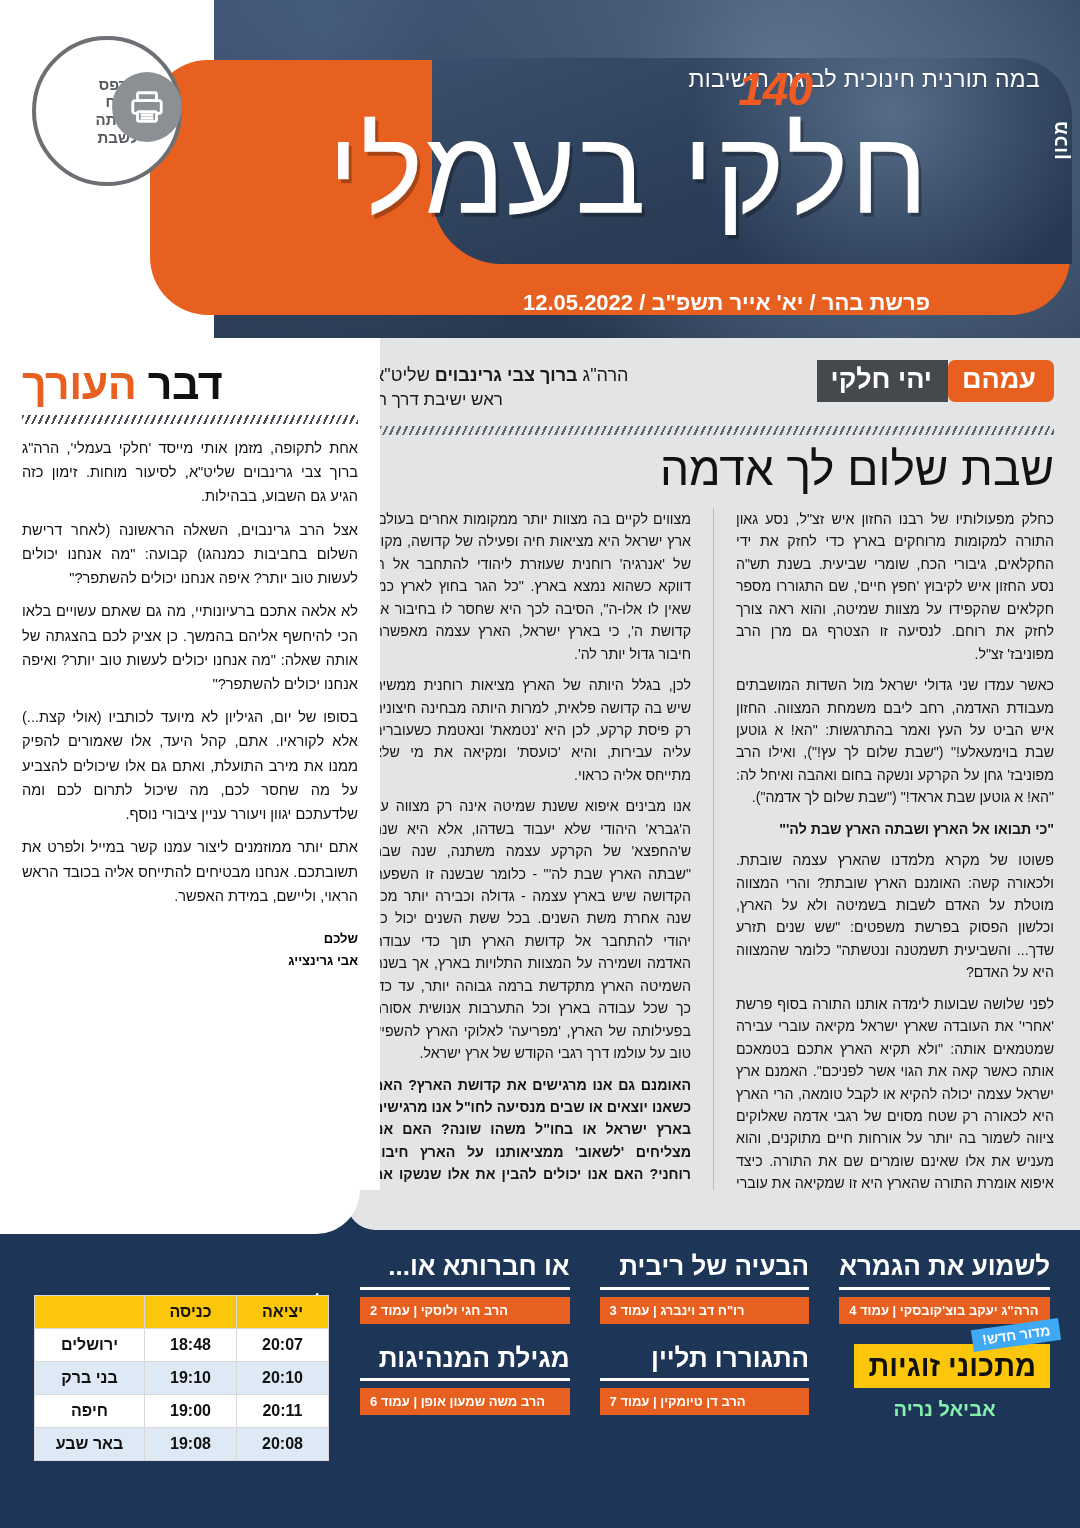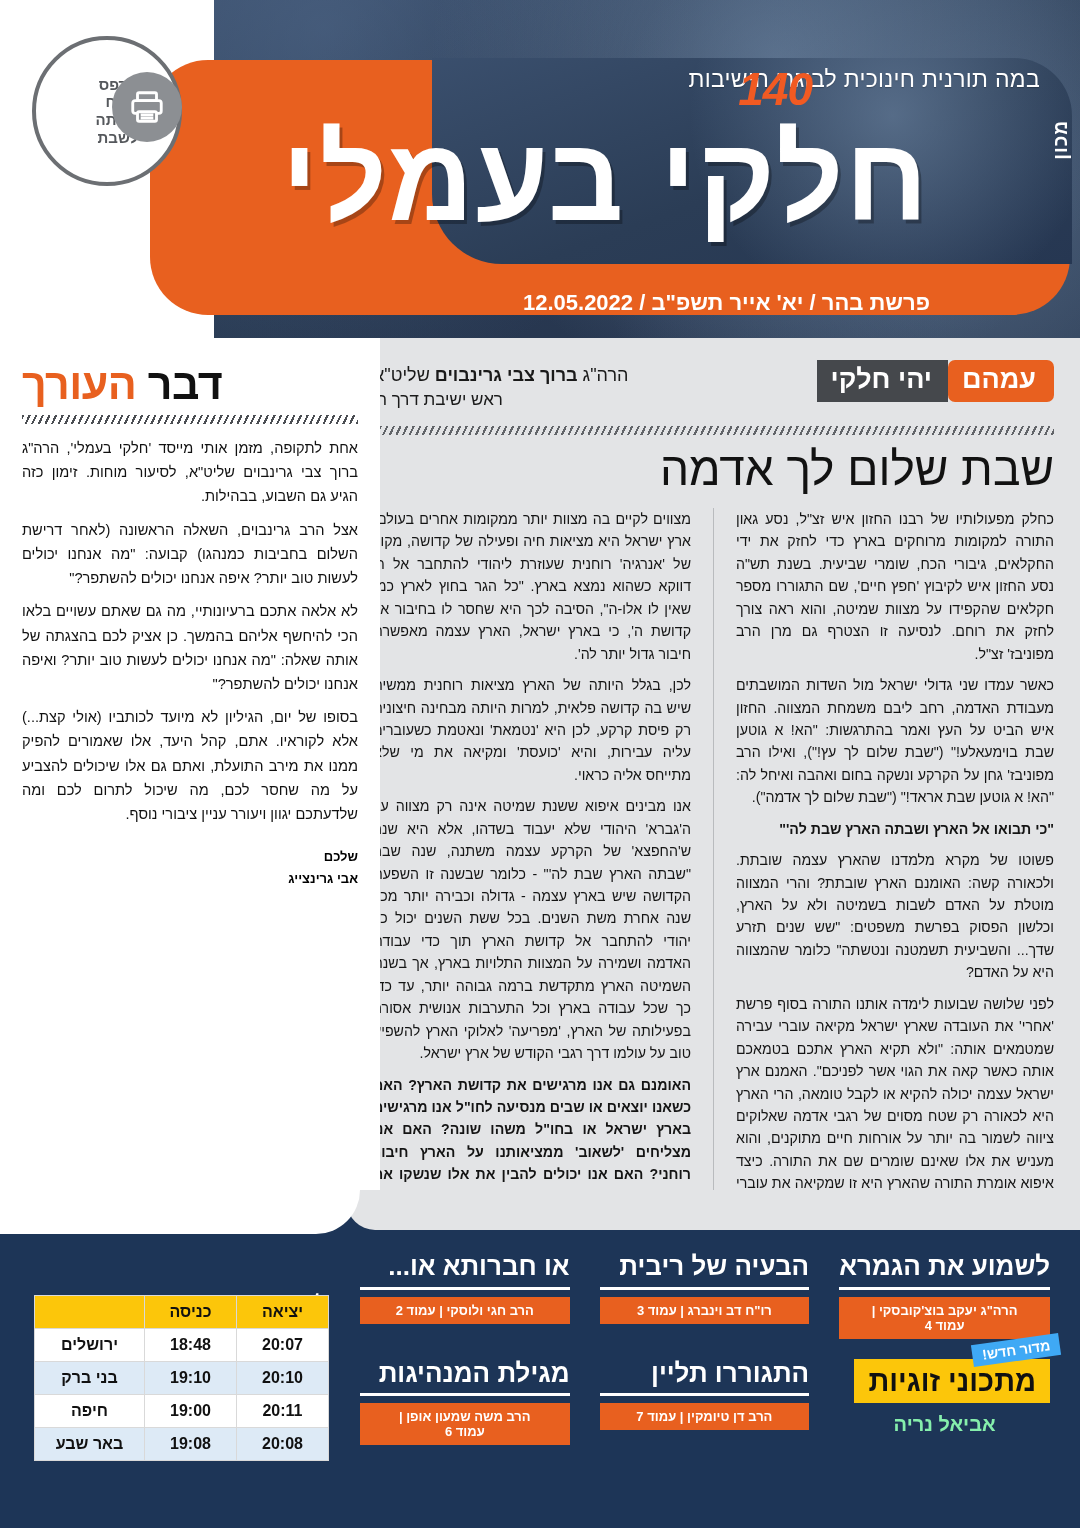--- a/index.html
+++ b/index.html
@@ -55,22 +55,22 @@
     color:#ffffff; font-size:23px; font-weight:normal; letter-spacing:.3px;
     z-index:6;
     text-shadow:0 1px 1px rgba(0,0,0,.25);
   }
   .issue-no{
     position:absolute; right:268px; top:62px;
     color:#f15a22; font-size:46px; font-weight:bold; font-style:italic;
     z-index:7; letter-spacing:-1px;
   }
   .masthead-title{
-    position:absolute; right:150px; top:120px;
-    color:#ffffff; font-size:118px; font-weight:bold; line-height:1;
+    position:absolute; right:150px; top:113px;
+    color:#ffffff; font-size:118px; font-weight:normal; line-height:1;
     z-index:7;
     letter-spacing:2px;
     text-shadow: 3px 4px 0 rgba(0,0,0,.28);
     white-space:nowrap;
   }
   .masthead-vert{
     position:absolute; right:8px; top:120px;
     color:#ffffff; font-size:19px; font-weight:bold;
     writing-mode:vertical-rl; transform:rotate(180deg);
     z-index:7; letter-spacing:1px;
@@ -229,21 +229,21 @@
     direction:rtl;
   }
   .promo{ position:relative; }
   .promo h4{
     color:#ffffff; font-size:26px; font-weight:bold; line-height:1.1;
     margin-bottom:6px; white-space:nowrap;
   }
   .promo .rule{ height:3px; background:#ffffff; margin-bottom:7px; }
   .promo .tag{
     background:#e8601f; color:#ffffff; font-size:13px; font-weight:bold;
-    padding:6px 24px; display:block; text-align:center;
+    padding:6px 10px; display:block; text-align:left;
   }
   .promo .yellowbox{
     background:#fcc60a; color:#111; font-size:29px; font-weight:bold;
     padding:7px 14px; display:inline-block; line-height:1.05;
   }
   .newbadge{
     position:absolute; right:-10px; top:-20px;
     background:#3fa9f5; color:#ffffff; font-size:14px; font-weight:bold;
     padding:3px 10px; transform:rotate(-8deg); z-index:4; white-space:nowrap;
   }
@@ -328,20 +328,21 @@
     </div>
 
     <div class="editor">
       <div class="editor-title"><span>דבר </span><span class="accent">העורך</span></div>
       <div class="editor-hatch"></div>
       <div class="editor-body" id="editor-body">
           <p>אחת לתקופה, מזמן אותי מייסד 'חלקי בעמלי', הרה"ג ברוך צבי גרינבוים שליט"א, לסיעור מוחות. זימון כזה הגיע גם השבוע, בבהילות.</p>
           <p>אצל הרב גרינבוים, השאלה הראשונה (לאחר דרישת השלום בחביבות כמנהגו) קבועה: "מה אנחנו יכולים לעשות טוב יותר? איפה אנחנו יכולים להשתפר?"</p>
           <p>לא אלאה אתכם ברעיונותיי, מה גם שאתם עשויים בלאו הכי להיחשף אליהם בהמשך. כן אציק לכם בהצגתה של אותה שאלה: "מה אנחנו יכולים לעשות טוב יותר? ואיפה אנחנו יכולים להשתפר?"</p>
           <p>בסופו של יום, הגיליון לא מיועד לכותביו (אולי קצת...) אלא לקוראיו. אתם, קהל היעד, אלו שאמורים להפיק ממנו את מירב התועלת, ואתם גם אלו שיכולים להצביע על מה שחסר לכם, מה שיכול לתרום לכם ומה שלדעתכם יגוון ויעורר עניין ציבורי נוסף.</p>
+          <p>אתם יותר ממוזמנים ליצור עמנו קשר במייל ולפרט את תשובתכם. אנחנו מבטיחים להתייחס אליה בכובד הראש הראוי, וליישם, במידת האפשר.</p>
         </div>
       <div class="editor-sign">
         <div>שלכם</div>
         <div>אבי גרינצייג</div>
       </div>
     </div>
 
     <div class="stilllife">
       <div class="flame" style="left:182px; bottom:96px;"></div>
       <div class="flame" style="left:200px; bottom:102px;"></div>

